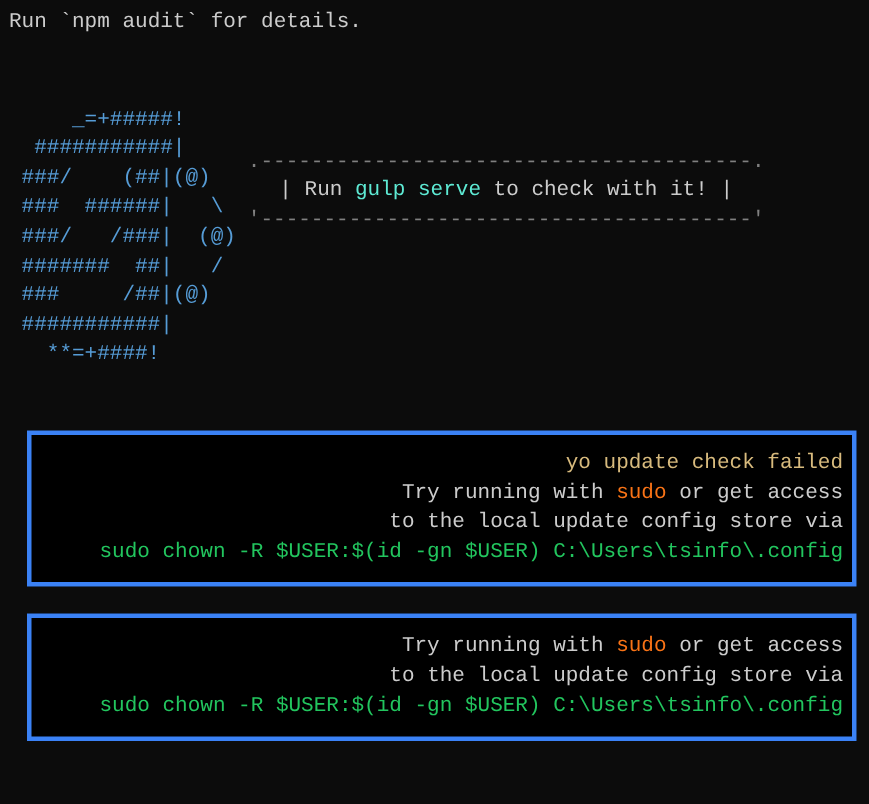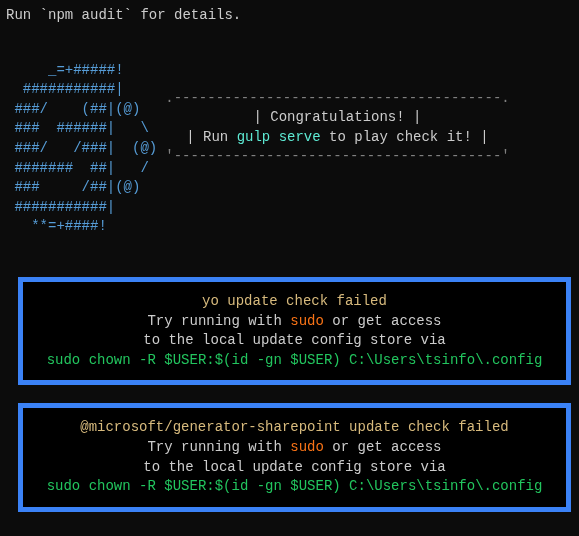--- a/index.html
+++ b/index.html
@@ -9,21 +9,21 @@
       font-family: 'Consolas', 'Courier New', monospace;
       font-size: 14px;
       line-height: 1.4;
       padding: 6px;
       width: 579px;
       height: 536px;
       overflow: hidden;
     }
     .top-line {
       color: #cccccc;
-      margin-bottom: 35px;
+      margin-bottom: 45px;
     }
     .code-inline {
       color: #cccccc;
     }
     .ascii-section {
       display: flex;
       align-items: flex-start;
       gap: 8px;
       margin-bottom: 40px;
     }
@@ -35,25 +35,25 @@
     .right-col {
       display: flex;
       flex-direction: column;
       align-items: center;
       margin-top: 28px;
     }
     .box-line { color: #808080; }
     .solution-name { color: #569cd6; }
     .gulp-cmd { color: #5eead4; }
     .error-box {
-      border: 5px solid #3b82f6;
+      border: 3px solid #3b82f6;
       background: #000000;
       padding: 10px 6px;
       margin: 10px 2px 18px 12px;
-      text-align: center;
+      text-align: right;
     }
     .err-title { color: #d7ba7d; }
     .sudo-kw { color: #f97316; }
     .sudo-line { color: #22c55e; }
     .err-text { color: #cccccc; }
     .pipe { color: #cccccc; }
   </style>
 </head>
 <body>
 
@@ -66,31 +66,29 @@
   ###########|
  ###/    (##|(@)
  ###  ######|   \
  ###/   /###|  (@)
  #######  ##|   /
  ###     /##|(@)
  ###########|
    **=+####!</div>
   <div class="right-col">
     <div class="box-line">.---------------------------------------.</div>
-    <div><span class="pipe">|</span><span class="err-text">          Congratulations!             </span><span class="pipe">|</span></div>
-    <div><span class="pipe">|</span><span class="err-text">   Run </span><span class="gulp-cmd">gulp serve</span><span class="err-text"> to play check it!  </span><span class="pipe">|</span></div>
+    <div><span class="pipe">|</span><span class="err-text">   Run </span><span class="gulp-cmd">gulp serve</span><span class="err-text"> to check with it!  </span><span class="pipe">|</span></div>
     <div class="box-line">'---------------------------------------'</div>
   </div>
 </div>
 
 <div class="error-box">
   <div class="err-title">yo update check failed</div>
   <div><span class="err-text">Try running with </span><span class="sudo-kw">sudo</span><span class="err-text"> or get access</span></div>
   <div class="err-text">to the local update config store via</div>
   <div class="sudo-line">sudo chown -R $USER:$(id -gn $USER) C:\Users\tsinfo\.config</div>
 </div>
 
 <div class="error-box">
-  <div class="err-title">@microsoft/generator-sharepoint update check failed</div>
   <div><span class="err-text">Try running with </span><span class="sudo-kw">sudo</span><span class="err-text"> or get access</span></div>
   <div class="err-text">to the local update config store via</div>
   <div class="sudo-line">sudo chown -R $USER:$(id -gn $USER) C:\Users\tsinfo\.config</div>
 </div>
 
 </body></html>

